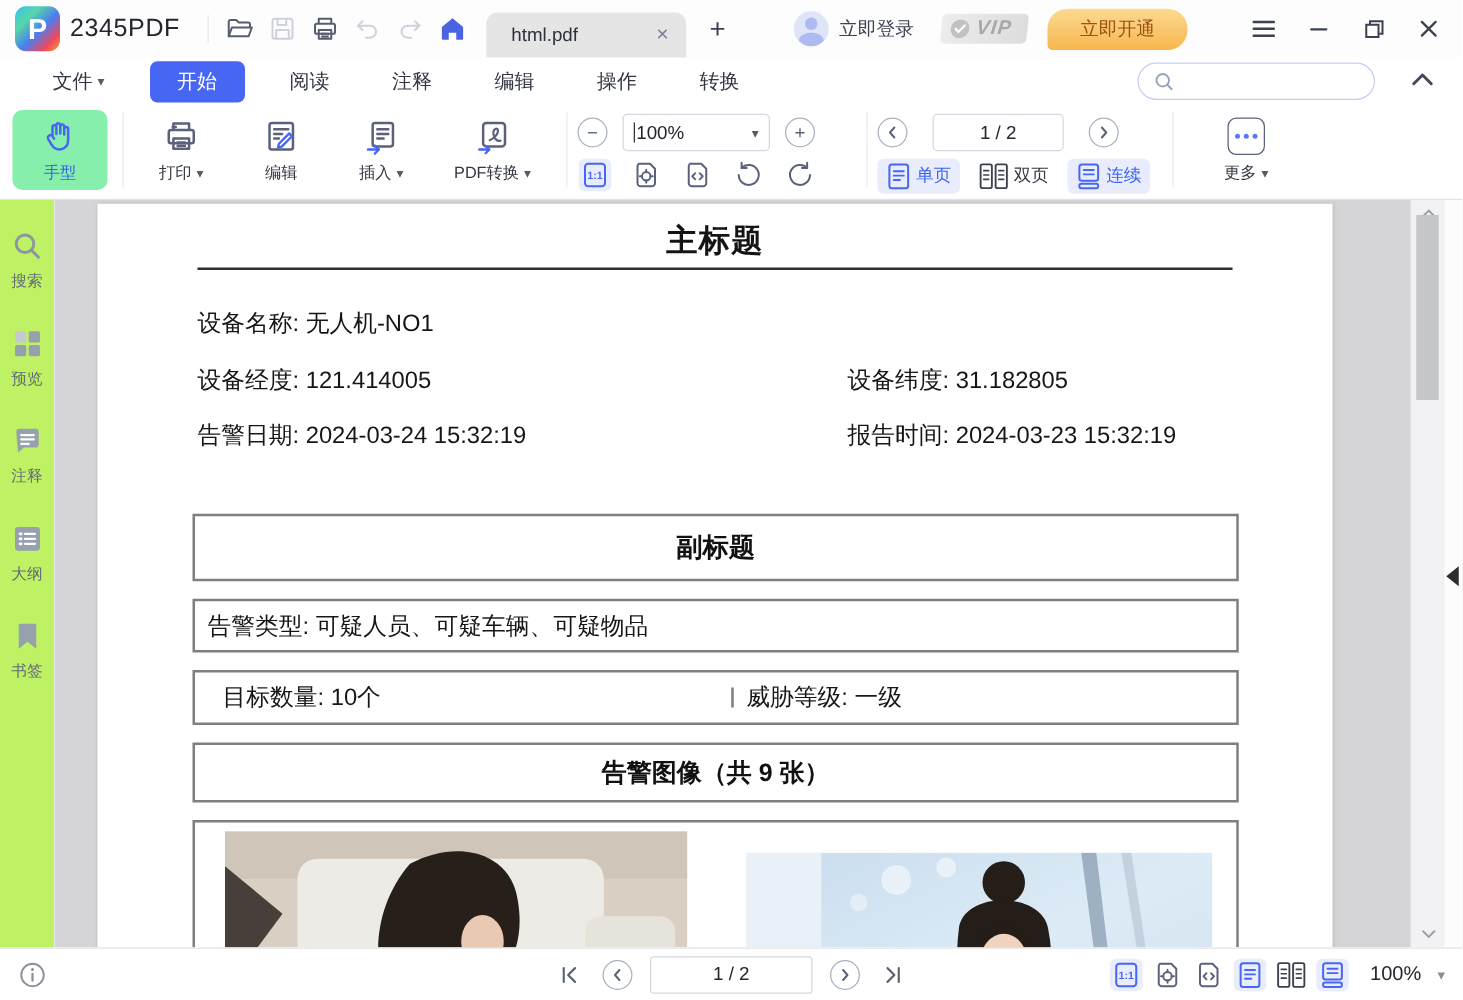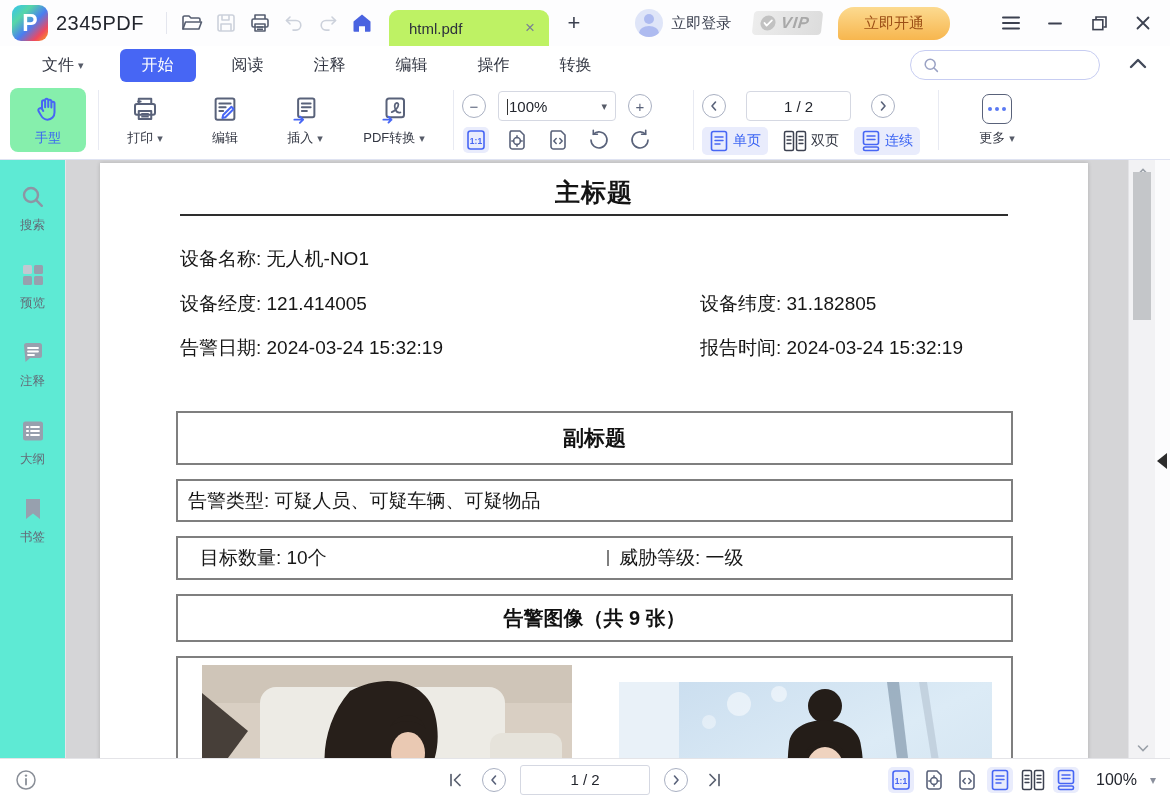--- a/index.html
+++ b/index.html
@@ -13,21 +13,21 @@
 
   
   .titlebar { height:46px; display:flex; align-items:center; padding:0 10px 0 12px; background:#fdfdfe; flex:0 0 auto; }
   .app-logo { width:36px; height:36px; border-radius:9px; position:relative; overflow:hidden;
     background:linear-gradient(135deg,#35c3f0 0%,#57d6a8 28%,#4a7df0 55%,#f0485e 80%,#f7a21b 100%); flex:0 0 auto; }
   .app-logo span { position:absolute; inset:0; display:flex; align-items:center; justify-content:center;
     color:#fff; font-weight:700; font-size:23px; font-family:"Liberation Sans",sans-serif; }
   .app-name { font-size:20px; color:#23262e; margin:0 14px 0 8px; font-weight:400; letter-spacing:.5px; }
   .tb-sep { width:1px; height:22px; background:#e4e6ee; margin:0 8px; }
   .tb-btn { width:34px; height:34px; display:flex; align-items:center; justify-content:center; border-radius:6px; flex:0 0 auto; }
-  .doc-tab { height:36px; margin:10px 4px 0 10px; align-self:flex-end; background:#bef264; border-radius:9px 9px 0 0;
+  .doc-tab { height:36px; margin:10px 4px 0 10px; align-self:flex-end; background:#e5e5e5; border-radius:9px 9px 0 0;
     display:flex; align-items:center; padding:0 12px 0 20px; width:160px; }
   .doc-tab .tab-label { font-size:15px; color:#2e323c; flex:1; }
   .doc-tab .tab-close { font-size:17px; color:#7a8094; padding:0 2px; }
   .tab-plus { font-size:22px; color:#3c4150; width:30px; text-align:center; margin-left:6px; }
   .tb-right { margin-left:auto; display:flex; align-items:center; }
   .avatar { width:28px; height:28px; border-radius:50%; background:#dfe5f8; position:relative; overflow:hidden; }
   .avatar::before { content:""; position:absolute; left:9px; top:5px; width:10px; height:10px; border-radius:50%; background:#aebbf0; }
   .avatar::after { content:""; position:absolute; left:4px; top:17px; width:20px; height:14px; border-radius:50% 50% 0 0; background:#aebbf0; }
   .login-label { font-size:15px; color:#3c4150; margin:0 22px 0 8px; }
   .vip-badge { display:flex; align-items:center; color:#aeaeae; margin-right:16px;
@@ -68,21 +68,21 @@
     font-size:15px; color:#23262e; }
   .layout-row { gap:8px; }
   .layout-btn { height:28px; border-radius:5px; display:flex; align-items:center; gap:4px; padding:0 7px; font-size:14px; color:#333743;justify-content:space-between; }
   .layout-btn.active { background:#e9ecfc; color:#3a63f3; }
   .more-tool { margin-left:12px; }
   .more-box { width:30px; height:30px; border:1.6px solid #59627a; border-radius:7px; display:flex; align-items:center; justify-content:center; gap:3px; }
   .more-box i { width:4px; height:4px; border-radius:50%; background:#5a79f2; }
 
   
   .main { flex:1; min-height:0; display:flex; background:#d5d5d7; position:relative; }
-  .side-rail { width:66px; background:#5eead4; border-right:1px solid #e6e6ea; display:flex; flex-direction:column; align-items:center; padding-top:24px; gap:28px; flex:0 0 auto; }
+  .side-rail { width:44px; background:#bef264; border-right:1px solid #e6e6ea; display:flex; flex-direction:column; align-items:center; padding-top:24px; gap:28px; flex:0 0 auto; }
   .rail-item { display:flex; flex-direction:column; align-items:center; gap:7px; }
   .rail-item .rail-label { font-size:12.5px; color:#636b77; }
   .canvas { flex:1; position:relative; overflow:hidden; }
   .pdf-page { position:absolute; left:34px; top:3px; width:988px; height:640px; background:#fff; overflow:hidden;
     box-shadow:0 0 4px rgba(0,0,0,.18); }
   .scroll-col { width:27px; background:#f2f2f4; border-left:1px solid #e3e3e6; position:relative; flex:0 0 auto; }
   .scroll-thumb { position:absolute; left:4px; top:12px; width:18px; height:148px; background:#c4c6c9; }
   .scroll-arrow { position:absolute; left:0; width:27px; text-align:center; color:#9aa0a8; }
   .right-strip { width:15px; background:#fcfcfd; position:relative; flex:0 0 auto; }
   .panel-arrow { position:absolute; left:2px; top:293px; width:0; height:0;
@@ -423,21 +423,21 @@
 
     <div class="canvas">
       <div class="pdf-page">
         <div class="doc-title">主标题</div>
         <div class="doc-rule"></div>
 
         <div class="info-line" style="top:83px; left:80px;">设备名称: 无人机-NO1</div>
         <div class="info-line" style="top:128px; left:80px;">设备经度: 121.414005</div>
         <div class="info-line" style="top:128px; left:600px;">设备纬度: 31.182805</div>
         <div class="info-line" style="top:172px; left:80px;">告警日期: 2024-03-24 15:32:19</div>
-        <div class="info-line" style="top:172px; left:600px;">报告时间: 2024-03-24 15:32:19</div>
+        <div class="info-line" style="top:172px; left:600px;">报告时间: 2024-03-23 15:32:19</div>
 
         <div class="doc-table">
           <div class="trow center row-subtitle">副标题</div>
           <div class="trow row-type">告警类型: 可疑人员、可疑车辆、可疑物品</div>
           <div class="trow row-split">
             <div class="cell cell-a">目标数量: 10个</div>
             <div class="cell cell-b">威胁等级: 一级</div>
           </div>
           <div class="trow center row-imghead">告警图像（共 9 张）</div>
           <div class="trow row-photos">

